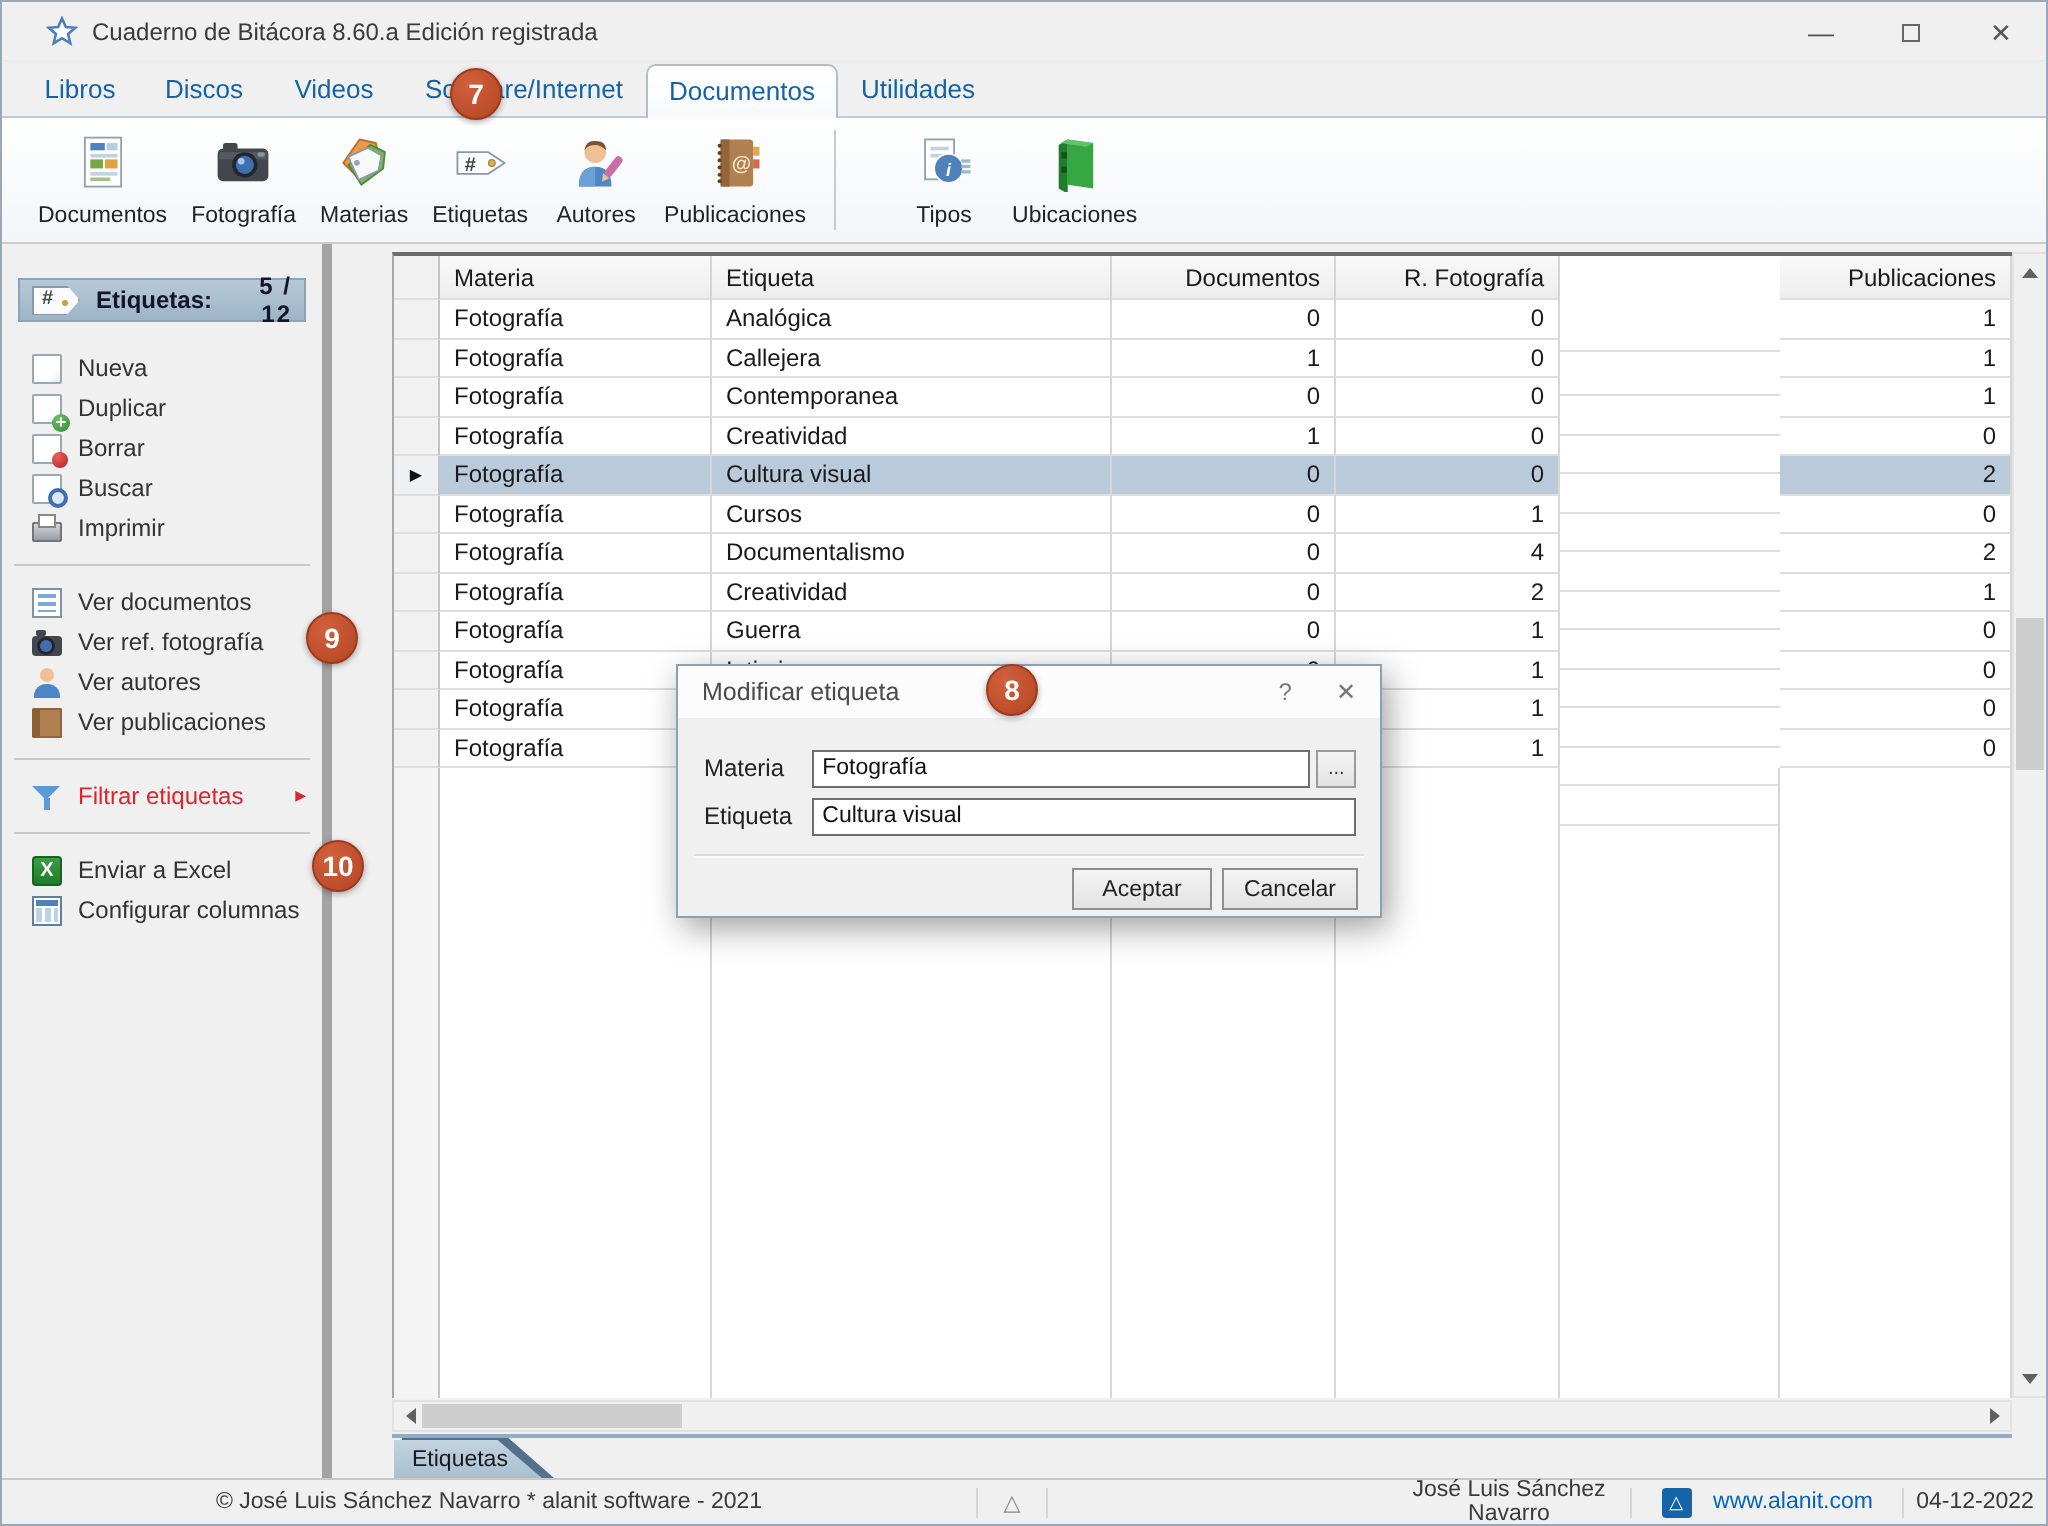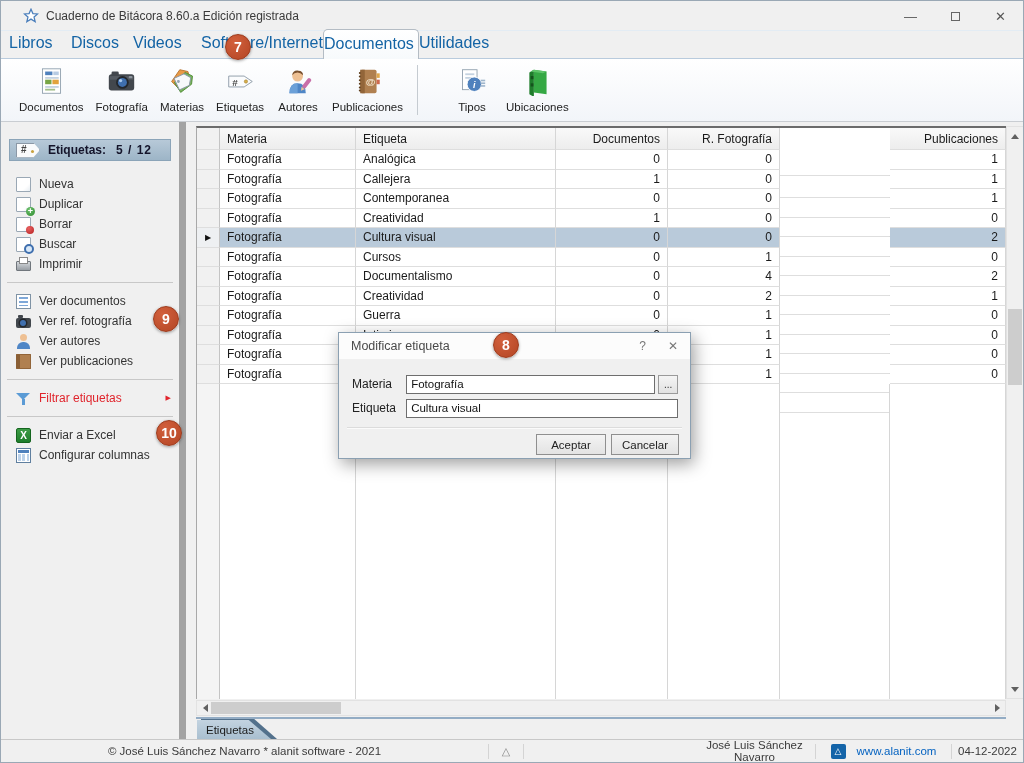--- a/index.html
+++ b/index.html
@@ -8,33 +8,33 @@
 
   
   .titlebar { position:absolute; top:0; left:0; right:0; height:30px; background:#f0f0f0; display:flex; align-items:center; padding-left:22px; border-bottom:1px solid #e3ecf4; }
   .titlebar .apptitle { font-size:12px; color:#3a3a3a; margin-left:7px; }
   .wincontrols { position:absolute; right:0; top:0; height:30px; display:flex; }
   .wbtn { width:45px; height:30px; display:flex; align-items:center; justify-content:center; color:#555; font-size:13px; }
   .wbtn .maxbox { width:9px; height:9px; border:1px solid #666; }
 
   
   .menubar { position:absolute; top:30px; left:0; right:0; height:27px; display:flex; align-items:flex-end; padding-left:8px; }
-  .mtab { text-align:left; color:#1464a5; font-size:16px; padding:5px 0 6px; cursor:default; }
+  .mtab { text-align:center; color:#1464a5; font-size:13px; padding:5px 0 6px; cursor:default; }
   .mtab.active { background:linear-gradient(#ffffff,#f7fafc); border:1px solid #b4bcc4; border-bottom:none; border-radius:5px 5px 0 0; margin-bottom:-1px; z-index:3; position:relative; }
 
   
   .toolbar { position:absolute; top:57px; left:0; right:0; height:64px; background:linear-gradient(#ffffff,#f2f5f9); border-top:1px solid #b9cbdd; border-bottom:1px solid #c9cdd2; display:flex; align-items:center; padding-left:12px; }
   .titem { display:flex; flex-direction:column; align-items:center; justify-content:center; height:60px; padding:0 6px; min-width:56px; }
   .titem svg { width:31px; height:29px; }
   .titem .tlabel { font-size:11.5px; color:#222; margin-top:1px; white-space:nowrap; }
   .tsep { width:1px; height:50px; background:#c5cbd1; margin:0 12px 0 8px; }
   .gap-tipos { margin-left:14px; }
 
   
-  .sidebar { position:absolute; left:0; top:121px; width:185px; height:619px; background:#f0f0f0; border-right:7px solid #a3a3a3;text-align:right; }
+  .sidebar { position:absolute; left:0; top:121px; width:165px; height:619px; background:#f0f0f0; border-right:5px solid #a3a3a3;text-align:right; }
   .sb-header { margin:17px 8px 13px 8px; height:22px; background:linear-gradient(#b7c9d8,#9db5c7); border:1px solid #8ba4b8; display:flex; align-items:center; padding:0 6px; gap:8px; }
   .sb-header .hlabel { font-size:12px; font-weight:bold; color:#14142a; }
   .sb-header .hcount { font-size:12px; font-weight:bold; color:#14142a; letter-spacing:1px; margin-left:2px; }
   .tagic { width:24px; height:15px; background:#fafbfc; border:1px solid #8b98a6; clip-path:polygon(0 0,72% 0,100% 50%,72% 100%,0 100%); position:relative; flex:0 0 24px; }
   .tagic::after { content:"#"; position:absolute; left:4px; top:0px; font-size:10px; font-weight:bold; color:#444; }
   .tagic::before { content:""; position:absolute; right:5px; top:6px; width:3px; height:3px; border-radius:50%; background:#c8a23f; }
   .sb-item { display:flex; align-items:center; gap:8px; height:20px; padding-left:15px; padding-right:8px; font-size:12px; color:#333; cursor:default; }
   .sb-item.red { color:#e0242c; }
   .sb-item .arrow { margin-left:auto; color:#e0242c; font-size:7px; }
   .sb-sep { height:1px; background:#c8c8c8; margin:8px 6px; }

